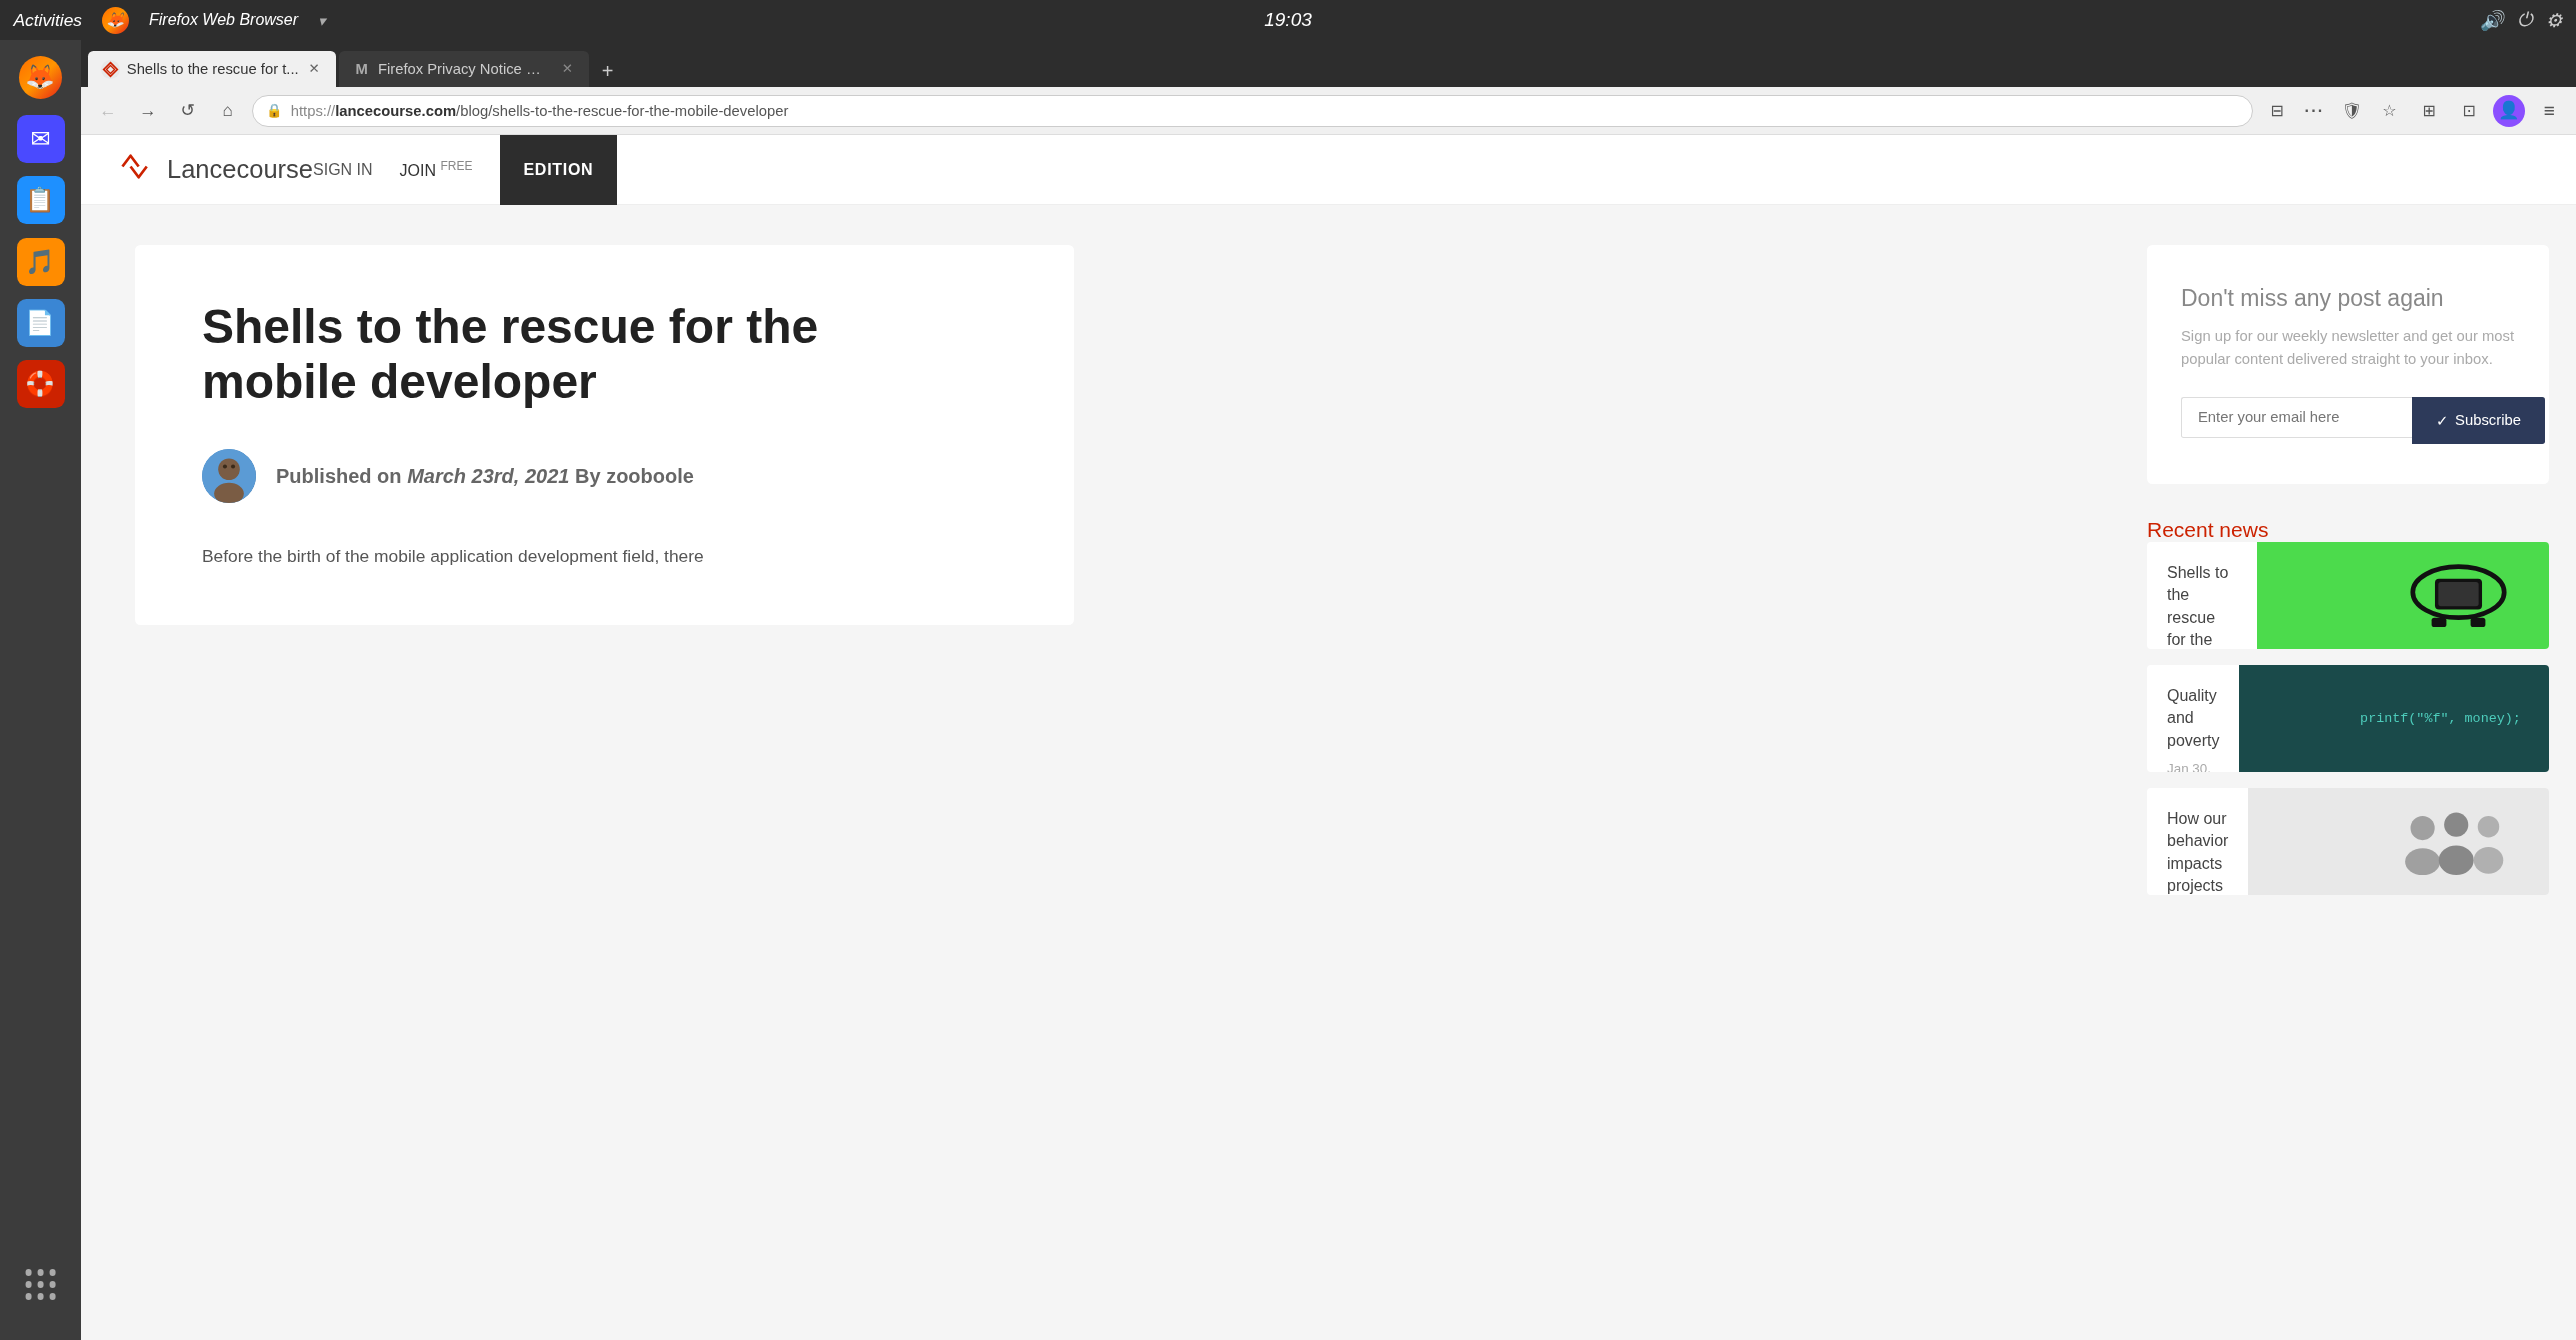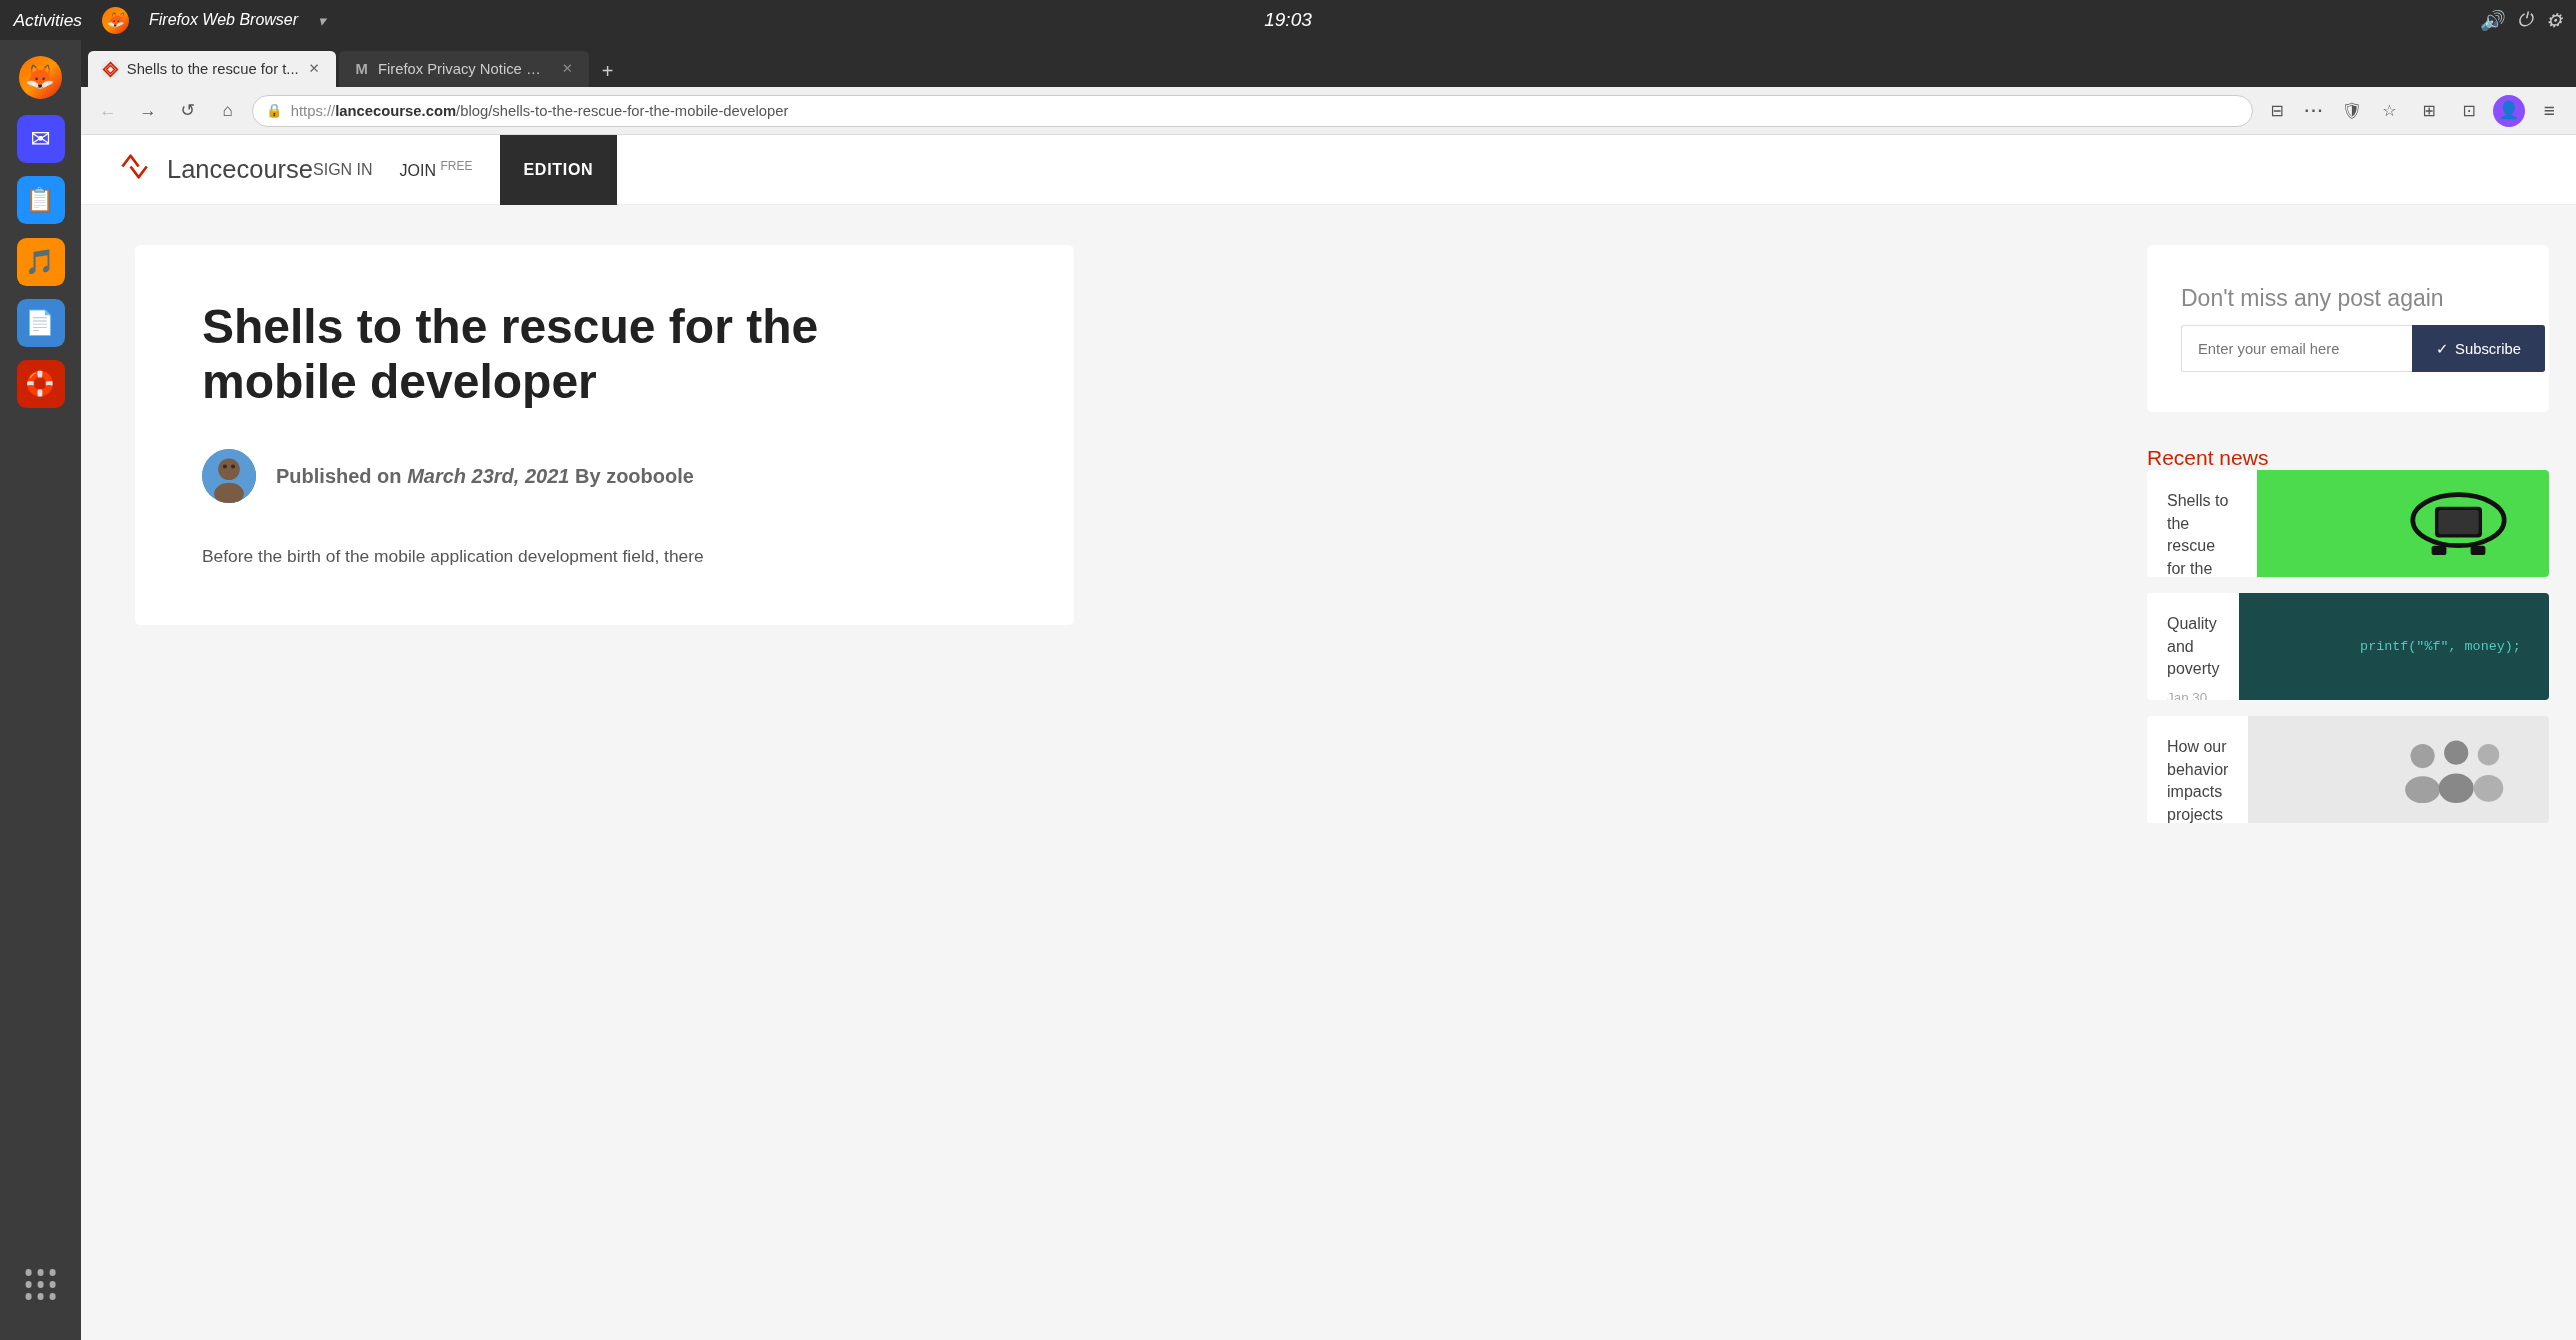--- a/index.html
+++ b/index.html
@@ -304,21 +304,21 @@
       color: #aaa;
       line-height: 1.5;
       margin-bottom: 27px;
     }
     .newsletter-form {
       display: flex;
       gap: 0;
     }
     .email-input {
       flex: 1;
-      height: 47px;
+      height: 41px;
       border: 0.7px solid #ddd;
       border-right: none;
       border-radius: 2.7px 0 0 2.7px;
       padding: 0 16px;
       font-size: 14.8px;
       color: #aaa;
       outline: none;
     }
     .subscribe-btn {
       height: 47px;
@@ -544,20 +544,21 @@
           </div>
 
           <p class="article-teaser">Before the birth of the mobile application development field, there</p>
         </div>
       </div>
 
       <div class="sidebar">
 
         <div class="newsletter-box">
           <h3 class="newsletter-title">Don't miss any post again</h3>
+          <p class="newsletter-desc">Sign up for our weekly newsletter and get our most popular content delivered straight to your inbox.</p>
           <div class="newsletter-form">
             <input class="email-input" type="email" placeholder="Enter your email here" style="">
             <button class="subscribe-btn">
               <span>✓</span>
               <span>Subscribe</span>
             </button>
           </div>
         </div>
 
         <div>

